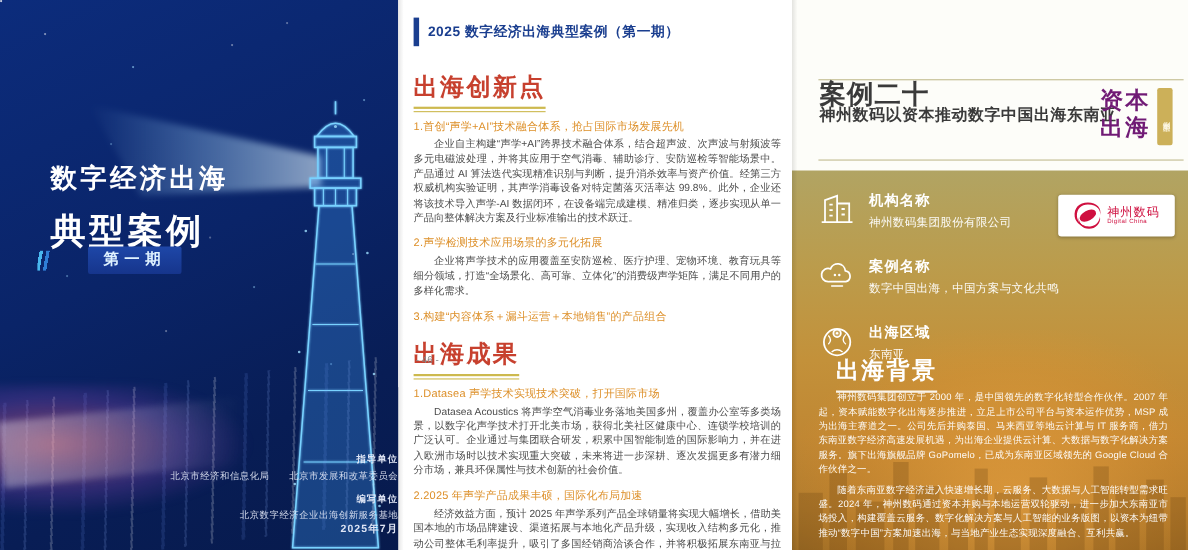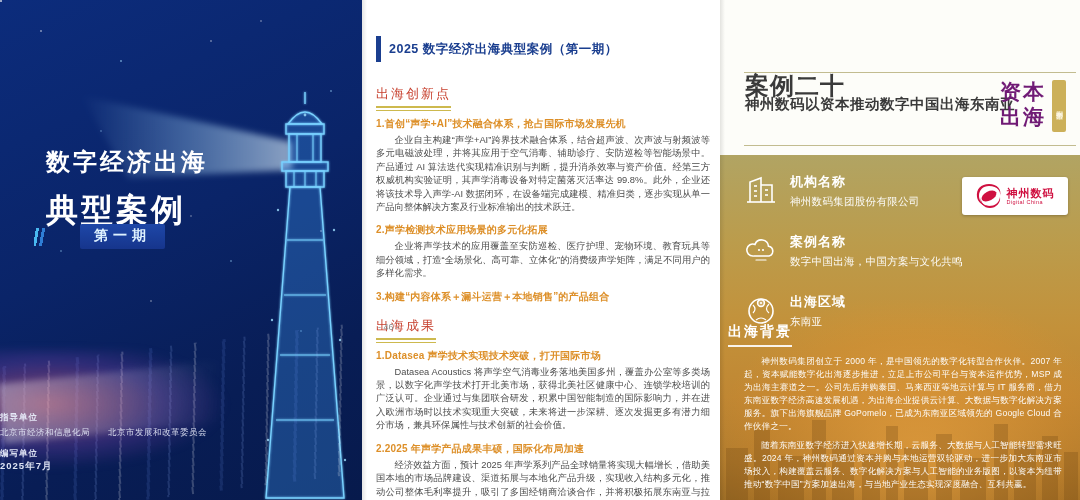--- a/index.html
+++ b/index.html
@@ -44,44 +44,44 @@
   }
   .cover-title1{position:absolute;left:46px;top:146px;font-size:24px;font-weight:800;color:#ffffff;letter-spacing:3px;}
   .cover-title2{position:absolute;left:46px;top:189px;font-size:32px;font-weight:800;color:#ffffff;letter-spacing:3px;}
   .issue-badge{
     position:absolute;left:34px;top:224px;display:flex;align-items:center;
   }
   .issue-bars{width:14px;height:18px;margin-right:4px;
     background:linear-gradient(100deg,transparent 0 2px,#49b8ef 2px 5px,transparent 5px 8px,#2f7ed6 8px 11px,transparent 11px);}
   .issue-text{background:linear-gradient(180deg,#1e47a8,#16358c);color:#dff2ff;
     font-size:14px;font-weight:700;letter-spacing:5px;padding:3px 14px 4px 14px;border-radius:2px;margin-left:28px;}
-  .cover-footer{position:absolute;left:0;right:0;top:412px;text-align:left;color:#e9eefb;}
+  .cover-footer{position:absolute;left:0;right:0;top:412px;text-align:right;color:#e9eefb;}
   .cf-label{font-size:8.5px;font-weight:700;letter-spacing:1px;opacity:.95;}
   .cf-value{font-size:8.5px;margin-top:3px;letter-spacing:.5px;opacity:.88;}
   .cf-gap{height:9px;}
   .cf-date{font-size:9.5px;font-weight:700;letter-spacing:1px;opacity:.95;}
 
   
   .page-mid{
     position:absolute;left:362px;top:0;width:358px;height:352px;background:#ffffff;
-    padding:36px 10px 0 14px;
+    padding:16px 10px 0 14px;
   }
   .mid-gutter{position:absolute;left:0;top:0;width:5px;height:500px;
     background:linear-gradient(90deg,rgba(0,0,0,.10),rgba(0,0,0,0));}
   .mid-header{display:flex;align-items:center;}
   .mid-header-bar{width:5px;height:26px;background:#1a3e8f;margin-right:8px;}
   .mid-header-text{font-size:12.5px;font-weight:800;color:#1a3e8f;letter-spacing:.5px;}
   .sec-heading{
-    display:inline-block;font-size:13px;font-weight:400;color:#c7402e;letter-spacing:2px;
+    display:inline-block;font-size:22px;font-weight:700;color:#c7402e;letter-spacing:2px;
     border-bottom:2px solid #cdb94e;padding-bottom:3px;position:relative;
   }
   .sec-heading::after{content:"";position:absolute;left:0;right:0;bottom:-5px;height:1px;background:#cdb94e;}
   .sec-innovation{margin-top:22px;}
   .sec-results{margin-top:12px;}
-  .sub-title{font-size:10px;font-weight:700;color:#dd8f28;margin-top:9px;letter-spacing:.2px;}
+  .sub-title{font-size:10px;font-weight:400;color:#dd8f28;margin-top:9px;letter-spacing:.2px;}
   .sub-body{
     font-size:9.3px;color:#4c4c4c;line-height:13.4px;text-align:justify;
     text-indent:2em;margin-top:3px;
   }
   .page-num{position:absolute;left:16px;bottom:20px;font-size:9px;color:#8a8a8a;}
 
   
   .page-right{
     position:absolute;left:720px;top:0;width:360px;height:500px;background:#fdfdf9;overflow:hidden;
   }
@@ -111,25 +111,25 @@
   .info-label{font-size:13px;font-weight:800;color:#ffffff;letter-spacing:1px;}
   .info-value{font-size:10.5px;color:rgba(255,255,255,.95);margin-top:4px;letter-spacing:.3px;}
   .row-1{top:18px;}
   .row-2{top:78px;}
   .row-3{top:138px;}
   .logo-box{
     position:absolute;right:12px;top:22px;width:106px;height:38px;background:#ffffff;border-radius:3px;
     box-shadow:0 1px 3px rgba(0,0,0,.25);display:flex;align-items:center;justify-content:center;
   }
   .logo-swirl{width:26px;height:26px;margin-right:5px;}
-  .logo-cn{font-size:11px;font-weight:700;color:#cf1040;letter-spacing:1px;line-height:1.1;text-align:center;}
+  .logo-cn{font-size:11px;font-weight:400;color:#cf1040;letter-spacing:1px;line-height:1.1;text-align:center;}
   .logo-en{font-size:5.5px;color:#cf1040;letter-spacing:.4px;}
   .bg-heading{
-    position:absolute;left:8px;top:168px;display:inline-block;
-    font-size:14px;font-weight:800;color:#ffffff;letter-spacing:2px;
+    position:absolute;left:40px;top:168px;display:inline-block;
+    font-size:21px;font-weight:800;color:#ffffff;letter-spacing:2px;
     border-bottom:2px solid rgba(255,255,255,.9);padding-bottom:4px;
   }
   .bg-paras{position:absolute;left:24px;right:18px;top:200px;}
   .bg-para{
     font-size:8.6px;color:rgba(255,255,255,.96);line-height:13px;text-align:justify;
     text-indent:2em;margin-bottom:6px;letter-spacing:.2px;
   }
 </style>
 </head>
 <body>
@@ -202,20 +202,21 @@
     <div class="issue-badge">
       <div class="issue-bars"></div>
       <div class="issue-text">第一期</div>
     </div>
 
     <div class="cover-footer">
       <div class="cf-label">指导单位</div>
       <div class="cf-value">北京市经济和信息化局　　北京市发展和改革委员会</div>
       <div class="cf-gap"></div>
       <div class="cf-label">编写单位</div>
+      <div class="cf-value">北京数字经济企业出海创新服务基地</div>
       <div class="cf-date">2025年7月</div>
     </div>
   </section>
 
   <section class="page-mid">
     <div class="mid-gutter"></div>
 
     <div class="mid-header">
       <div class="mid-header-bar"></div>
       <div class="mid-header-text">2025 数字经济出海典型案例（第一期）</div>

